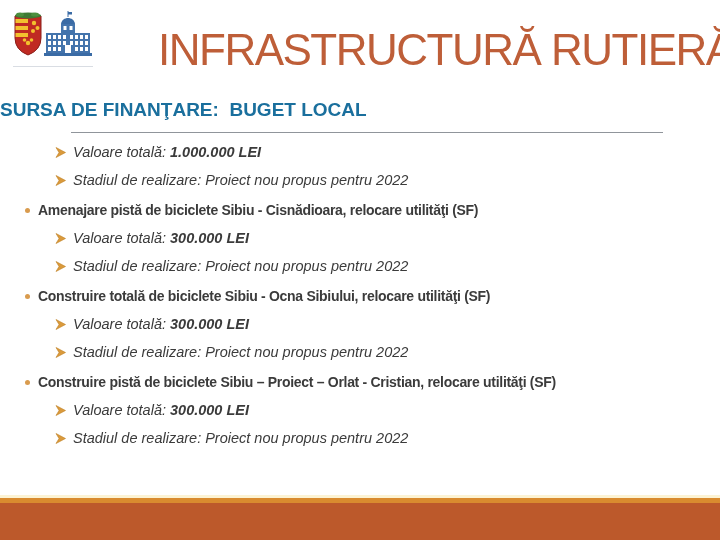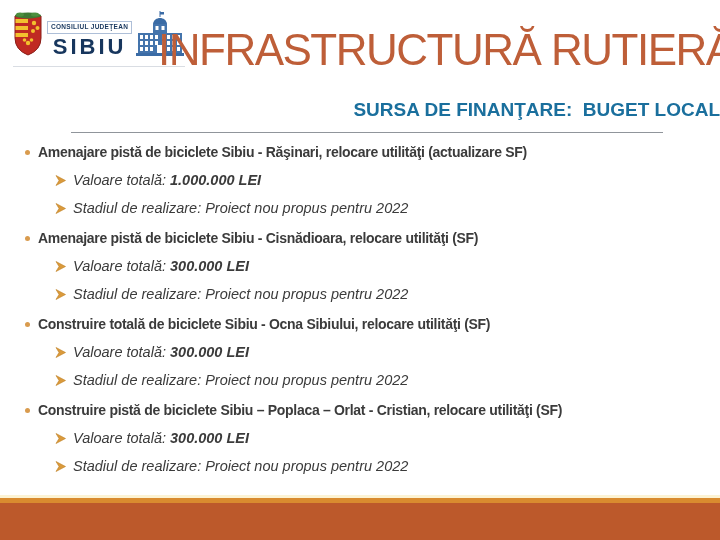--- a/index.html
+++ b/index.html
@@ -23,21 +23,21 @@
     margin-top:2px;white-space:nowrap;
   }
 
   
   .title{
     position:absolute;left:158px;right:2px;top:24px;text-align:center;
     font-size:44px;line-height:52px;font-weight:400;letter-spacing:-1.5px;color:#BE5E38;
     white-space:nowrap;
   }
   .subtitle{
-    position:absolute;left:0;right:0;top:99px;text-align:right;
+    position:absolute;left:0;right:0;top:99px;text-align:left;
     font-size:19px;font-weight:700;color:#1A6F9D;white-space:pre;
   }
   .separator{
     position:absolute;left:71px;top:132px;width:592px;height:1px;background:#90959b;
   }
 
   
   .content{position:absolute;left:22px;right:6px;top:138px;}
   .project{margin-bottom:2px;}
   .line{height:28px;display:flex;align-items:center;}
@@ -68,24 +68,20 @@
         <circle cx="21" cy="12" r="2.2" fill="#F2C12E"></circle>
         <circle cx="24.5" cy="17" r="2" fill="#F2C12E"></circle>
         <circle cx="20" cy="20" r="2" fill="#F2C12E"></circle>
         <circle cx="15" cy="32" r="2.2" fill="#F2C12E"></circle>
         <circle cx="11.5" cy="29" r="1.8" fill="#F2C12E"></circle>
         <circle cx="18.5" cy="29" r="1.8" fill="#F2C12E"></circle>
         <ellipse cx="15" cy="4.5" rx="13" ry="3" fill="#3E7A34"></ellipse>
         <ellipse cx="7" cy="3.5" rx="4" ry="2" fill="#4c8f3f"></ellipse>
         <ellipse cx="22" cy="3.5" rx="4" ry="2" fill="#4c8f3f"></ellipse>
       </svg>
-    </span>
-    <span class="logo-center">
-      <span class="org-box">CONSILIUL JUDEŢEAN</span>
-      <div class="org-sibiu">SIBIU</div>
     </span>
     <span>
       <svg width="50" height="48" viewBox="0 0 50 48">
         <line x1="25" y1="0" x2="25" y2="6" stroke="#3A6BA5" stroke-width="1"></line>
         <rect x="25" y="1" width="4" height="2.5" fill="#3A6BA5"></rect>
         <path d="M18,13 C19,5 31,5 32,13 Z" fill="#3A6BA5"></path>
         <rect x="18" y="13" width="14" height="9" fill="#4474AC"></rect>
         <rect x="20.5" y="15" width="3" height="4" fill="#ffffff"></rect>
         <rect x="26.5" y="15" width="3" height="4" fill="#ffffff"></rect>
         <rect x="3" y="22" width="44" height="20" fill="#4474AC"></rect>
@@ -119,24 +115,20 @@
     </span>
   </div>
 
   <div class="title">INFRASTRUCTURĂ RUTIERĂ</div>
   <div class="subtitle">SURSA DE FINANŢARE:  BUGET LOCAL</div>
   <div class="separator"></div>
 
   <div class="content">
 
     <div class="project">
-      <div class="line">
-        <span class="dot"></span>
-        <span class="heading-text">Amenajare pistă de biciclete Sibiu - Răşinari, relocare utilităţi (actualizare SF)</span>
-      </div>
       <div class="line sub">
         <span class="arrow">
             <svg width="11" height="11" viewBox="0 0 11 11">
               <path d="M1,0.5 L10.5,5.5 L1,10.5 L4,5.5 Z" fill="#DA9A3C" stroke="#C07F22" stroke-width="0.6"></path>
             </svg>
           </span>
         <span class="sub-text"><span>Valoare totală:</span> <b>1.000.000 LEI</b></span>
       </div>
       <div class="line sub">
         <span class="arrow">
@@ -190,21 +182,21 @@
               <path d="M1,0.5 L10.5,5.5 L1,10.5 L4,5.5 Z" fill="#DA9A3C" stroke="#C07F22" stroke-width="0.6"></path>
             </svg>
           </span>
         <span class="sub-text">Stadiul de realizare: Proiect nou propus pentru 2022</span>
       </div>
     </div>
 
     <div class="project">
       <div class="line">
         <span class="dot"></span>
-        <span class="heading-text">Construire pistă de biciclete Sibiu – Poplaca – Orlat - Cristian, relocare utilităţi (SF)</span>
+        <span class="heading-text">Construire pistă de biciclete Sibiu – Proiect – Orlat - Cristian, relocare utilităţi (SF)</span>
       </div>
       <div class="line sub">
         <span class="arrow">
             <svg width="11" height="11" viewBox="0 0 11 11">
               <path d="M1,0.5 L10.5,5.5 L1,10.5 L4,5.5 Z" fill="#DA9A3C" stroke="#C07F22" stroke-width="0.6"></path>
             </svg>
           </span>
         <span class="sub-text"><span>Valoare totală:</span> <b>300.000 LEI</b></span>
       </div>
       <div class="line sub">

